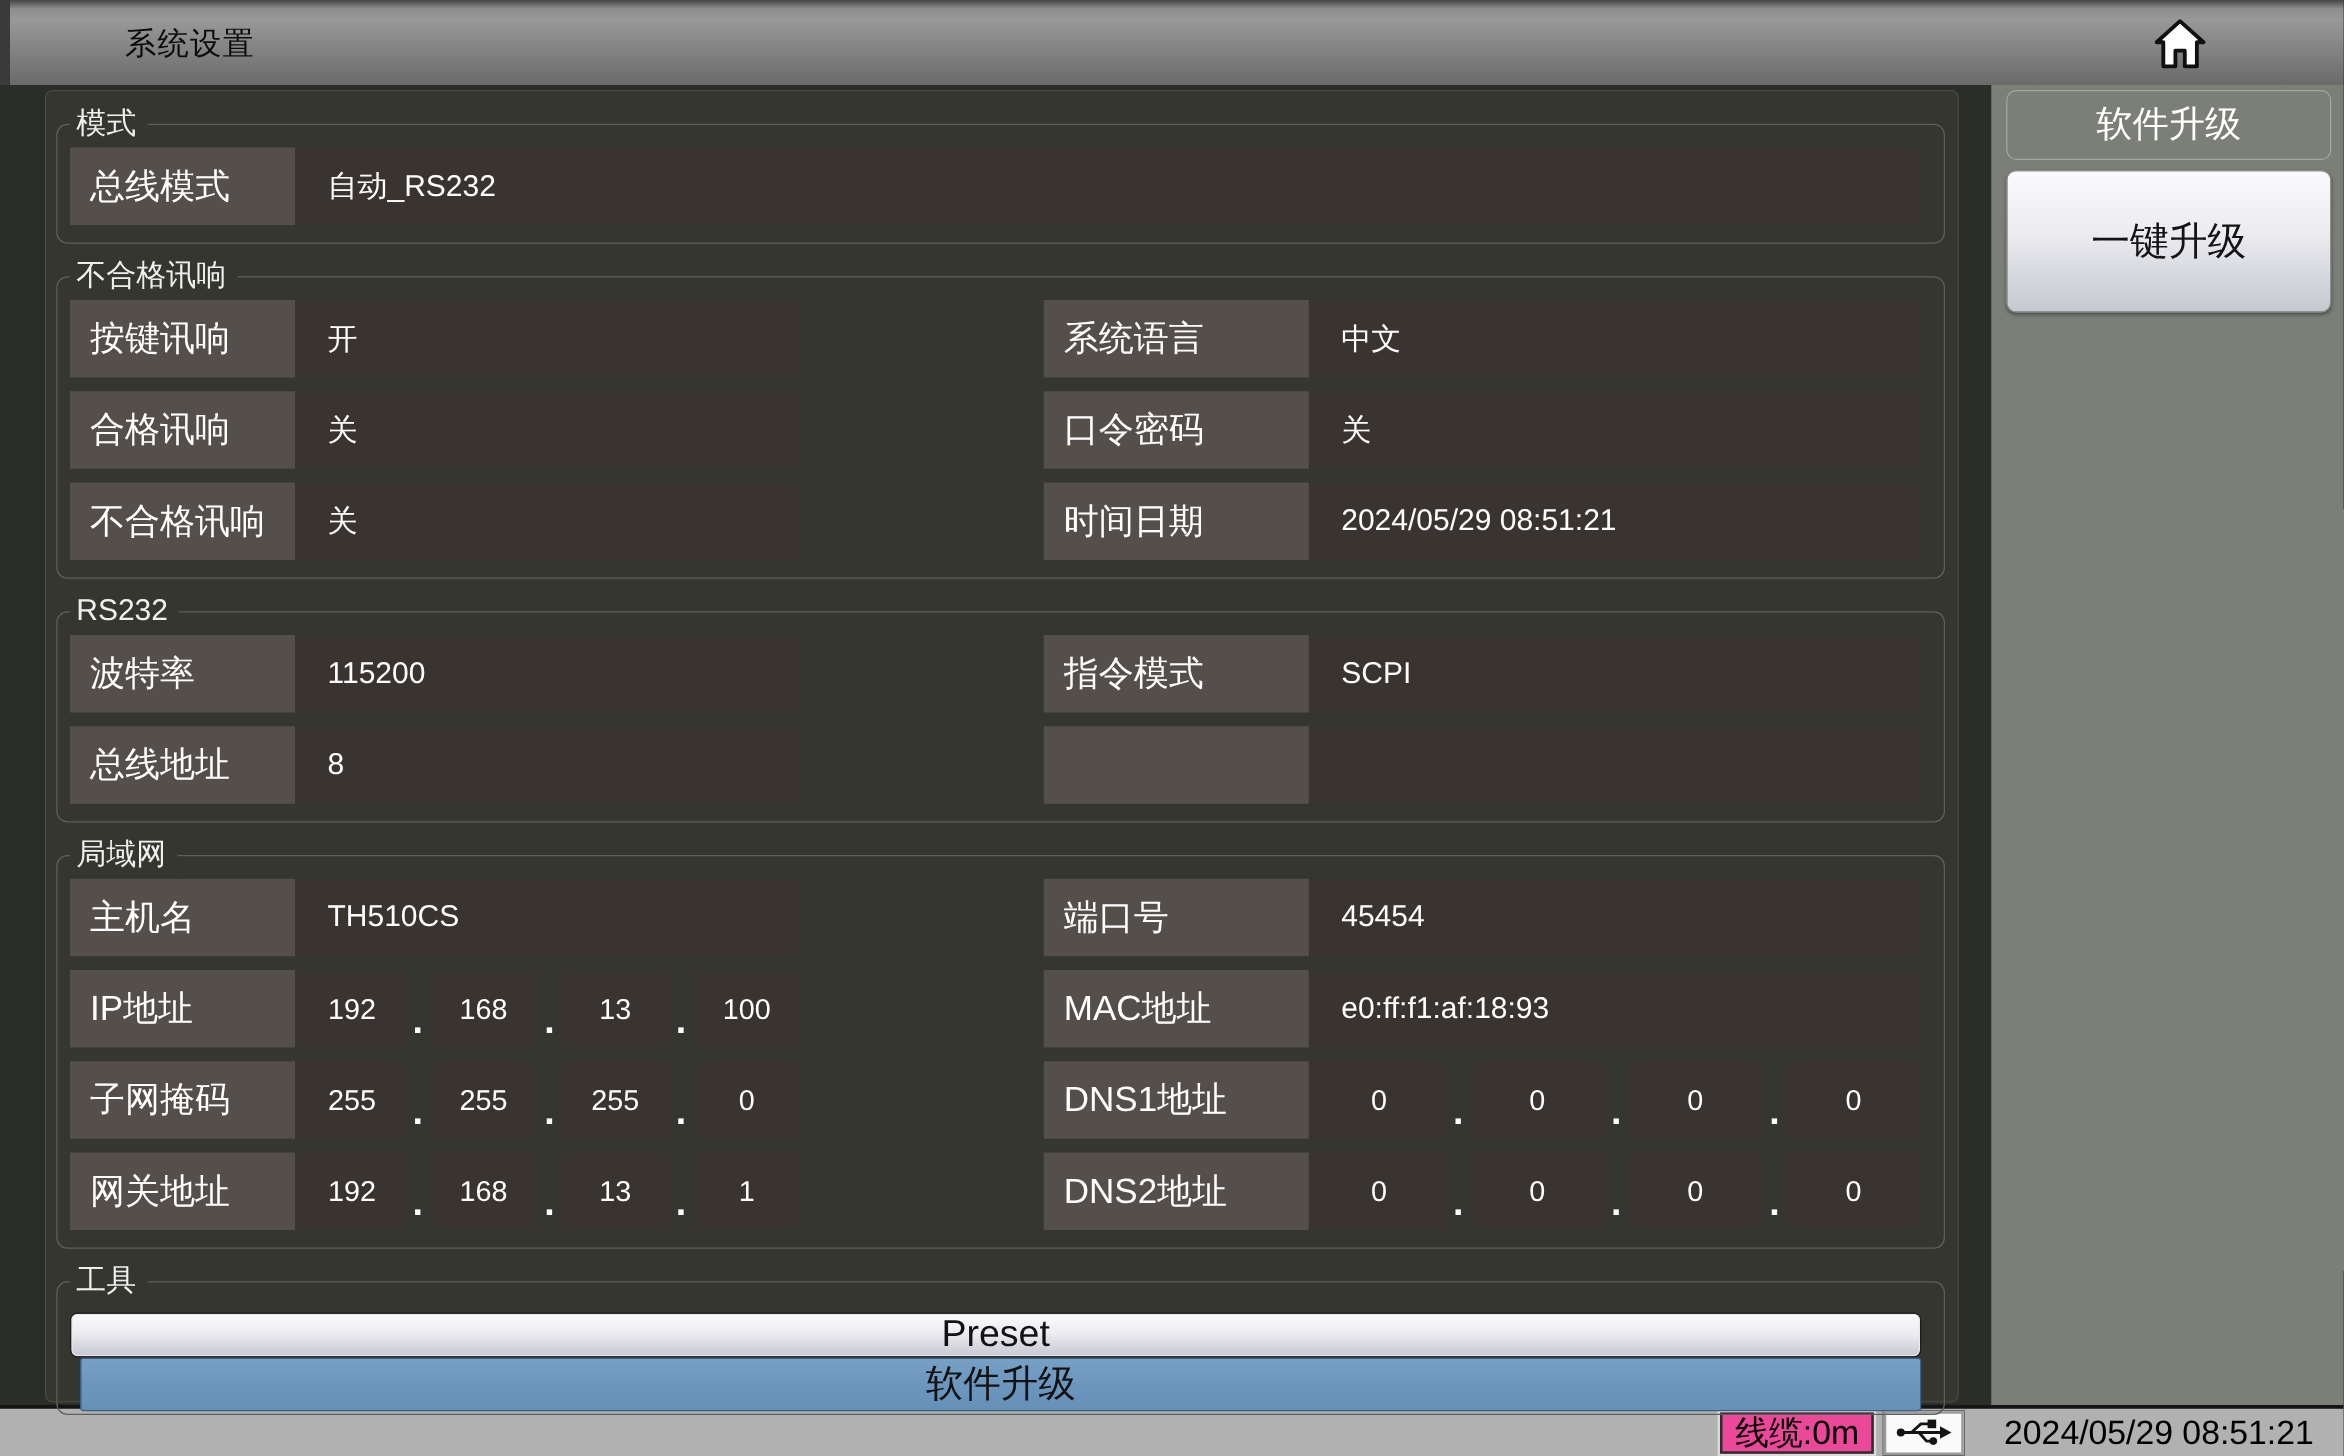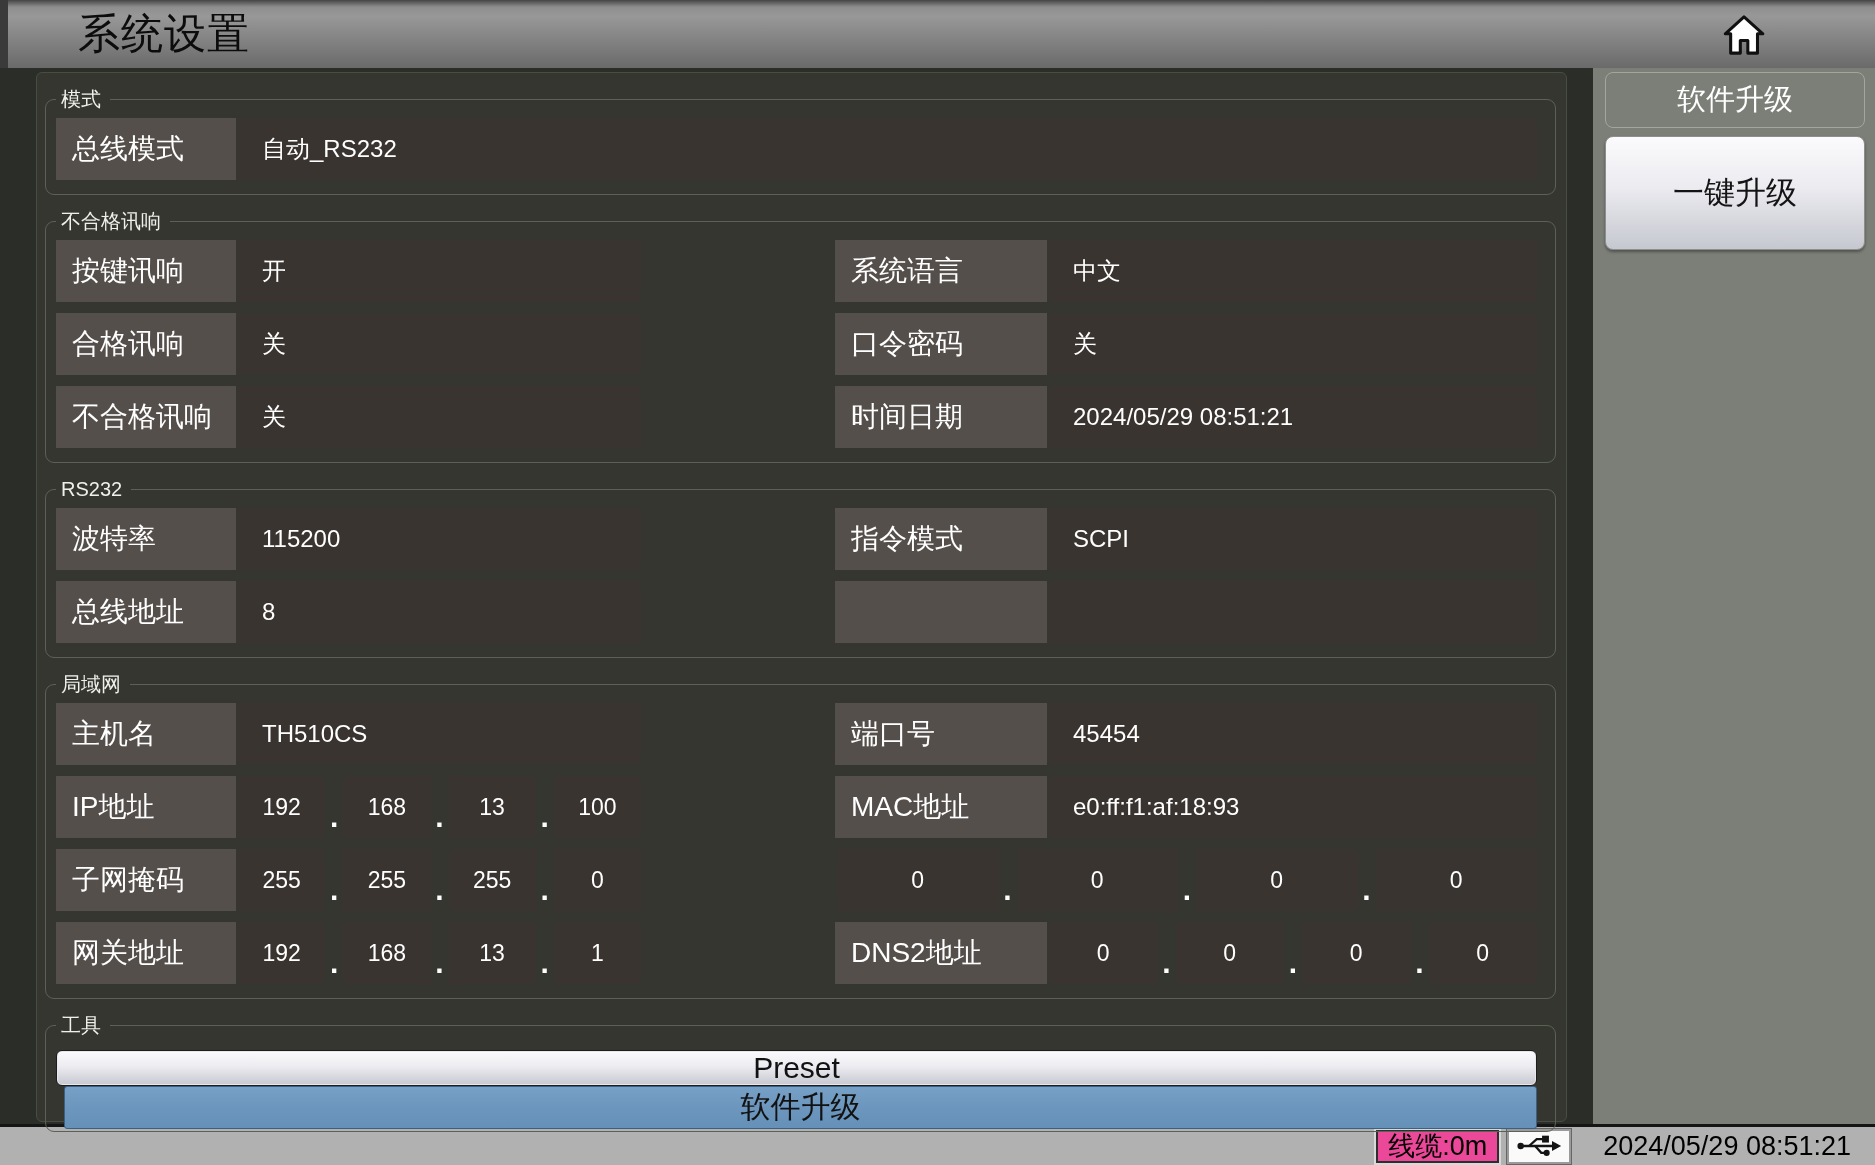--- a/index.html
+++ b/index.html
@@ -9,38 +9,38 @@
     background:#2b2d28;
     font-family:"Liberation Sans","DejaVu Sans",sans-serif;
     -webkit-font-smoothing:antialiased;
   }
   
   .titlebar {
     height:68px; position:relative; display:flex; align-items:center;
     background:linear-gradient(to bottom,#454545 0px,#8e8e8e 7px,#989898 16px,#6a6a6a 100%);
     box-shadow:inset 8px 0 0 #3a3a3a;
   }
-  .title { color:#0c0c0c; font-size:42px; margin-left:78px; letter-spacing:1px;text-align:right; }
+  .title { color:#0c0c0c; font-size:25px; margin-left:100px; letter-spacing:1px;text-align:right; }
   .home-btn { position:absolute; right:102px; top:7px; width:58px; height:56px;
     display:flex; align-items:center; justify-content:center; cursor:pointer; background:transparent; border:none; }
   
   .content { display:flex; height:1056px; align-items:stretch; }
   .main-panel {
     width:1531px; margin:4px 0 2px 36px;
     background:#34362f; border:1px solid #484c41; border-radius:6px;
     position:relative;
   }
   .section {
     position:relative; border:1px solid #5c6156; border-radius:9px;
     margin:26px 10px 0 8px; padding:18px 18px 14px 10px;
   }
   .section.tools { padding-top:24px; padding-bottom:18px; }
   .legend {
     position:absolute; top:-17px; left:10px; padding:0 9px 0 5px;
-    background:#34362f; color:#efefec; font-size:20px; line-height:32px;
+    background:#34362f; color:#efefec; font-size:24px; line-height:32px;
   }
   .row { display:flex; height:62px; margin-bottom:11px; }
   .row:last-child { margin-bottom:0; }
   .cell-label {
     width:180px; background:#554f4b; color:#ffffff; font-size:28px;
     display:flex; align-items:center; padding-left:16px; flex:none;
   }
   .cell-value {
     flex:1; margin-left:2px; background:#3a3431; color:#ffffff; font-size:24px;
     display:flex; align-items:center; padding-left:24px;
@@ -244,20 +244,21 @@
         <div class="col col-right">
           <div class="row">
             <div class="cell-label">端口号</div>
             <div class="cell-value">45454</div>
           </div>
           <div class="row">
             <div class="cell-label">MAC地址</div>
             <div class="cell-value">e0:ff:f1:af:18:93</div>
           </div>
           <div class="row">
+            <div class="cell-label">DNS1地址</div>
             <div class="ip-value">
               <span class="octet">0</span>
               <span class="dot">.</span>
               <span class="octet">0</span>
               <span class="dot">.</span>
               <span class="octet">0</span>
               <span class="dot">.</span>
               <span class="octet">0</span>
             </div>
           </div>

